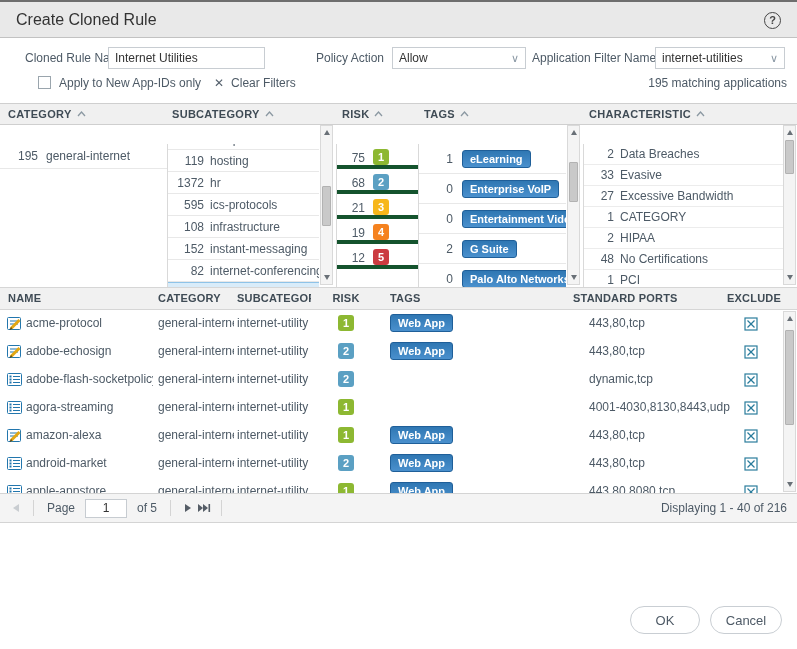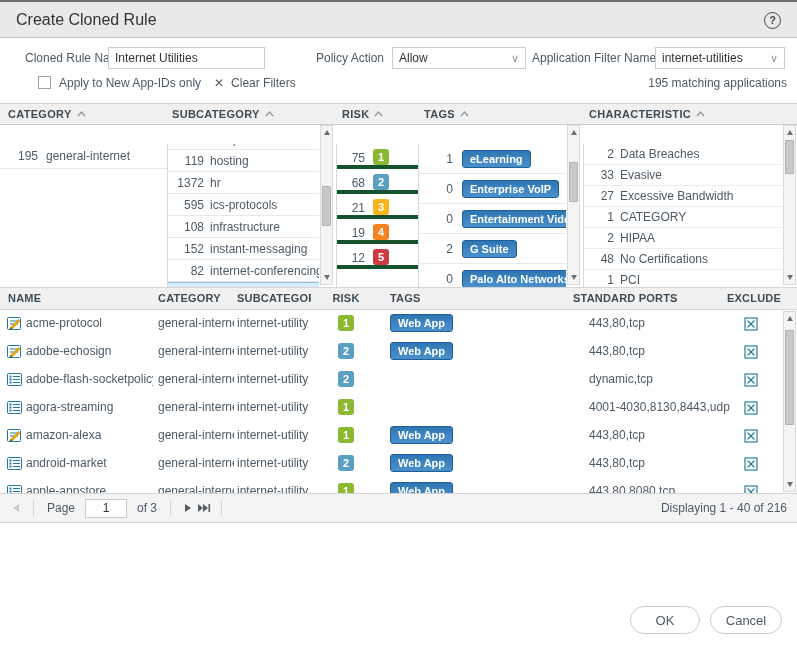--- a/index.html
+++ b/index.html
@@ -499,21 +499,21 @@
 
   <div class="pager">
     <span class="pgbtn">
       <svg width="10" height="12">
           <polygon points="8,2 2,6 8,10" fill="#c9cdd1"></polygon>
         </svg>
     </span>
     <span class="sep"></span>
     <span class="pgtext">Page</span>
     <input class="pginput" value="1" style="">
-    <span class="pgtext">of 3</span>
+    <span class="pgtext">of 5</span>
     <span class="sep"></span>
     <span class="pgbtn">
       <svg width="10" height="12">
           <polygon points="2,2 8,6 2,10" fill="#555d66"></polygon>
         </svg>
     </span>
     <span class="pgbtn">
       <svg width="14" height="12">
           <polygon points="1,2 6,6 1,10" fill="#555d66"></polygon>
           <polygon points="6,2 11,6 6,10" fill="#555d66"></polygon>

